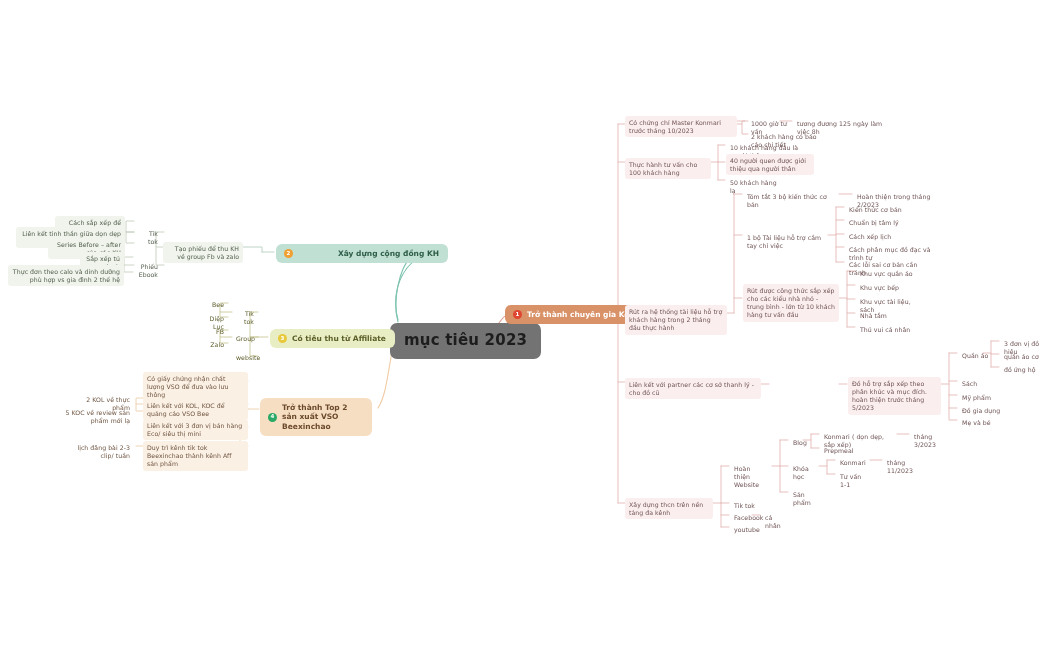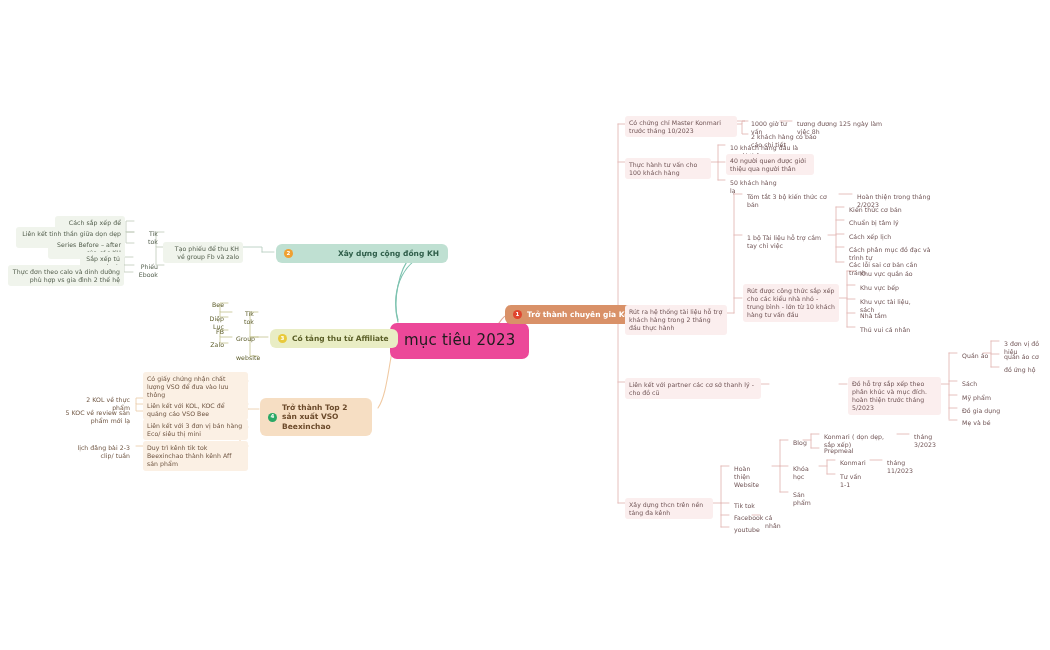--- a/index.html
+++ b/index.html
@@ -8,23 +8,23 @@
     font-family:"DejaVu Sans","Liberation Sans",sans-serif;
     color:#3f3a36;
   }
   #canvas{position:absolute;inset:0;}
   svg#wires{position:absolute;left:0;top:0;width:1050px;height:650px;pointer-events:none;}
 
   .node{position:absolute;box-sizing:border-box;white-space:pre-line;}
 
   
   .root{
-    background:#ec4899;color:#1d1d1d;
+    background:#737373;color:#1d1d1d;
     border-radius:7px;
-    font-size:15px;font-weight:400;
+    font-size:15px;font-weight:700;
     padding:9px 14px 10px 14px;
     letter-spacing:.2px;
     line-height:1.1;
   }
 
   
   .l1{
     border-radius:6px;
     font-size:7.5px;
     padding:5px 9px 5px 8px;
@@ -209,21 +209,21 @@
     <span>Trở thành chuyên gia Konmari</span>
   </div>
 
   <div class="node l1 l1-community" style="left:276px;top:244px;">
     <span class="badge">2</span>
     <span>Xây dựng cộng đồng KH</span>
   </div>
 
   <div class="node l1 l1-affiliate" style="left:270px;top:329px;">
     <span class="badge">3</span>
-    <span>Có tảng thu từ Affiliate</span>
+    <span>Có tiêu thu từ Affiliate</span>
   </div>
 
   <div class="node l1 l1-vso" style="left:260px;top:398px;width:112px;">
     <span class="badge">4</span>
     <span>Trở thành Top 2 sản xuất VSO Beexinchao</span>
   </div>
 
   <div class="node tx left" style="left:163px;top:242px;width:80px;">Tạo phiếu để thu KH về group Fb và zalo</div>
   <div class="node tx left plain" style="left:134px;top:227px;width:28px;">Tik tok</div>
   <div class="node tx left plain" style="left:131px;top:260px;width:31px;">Phiếu Ebook</div>

